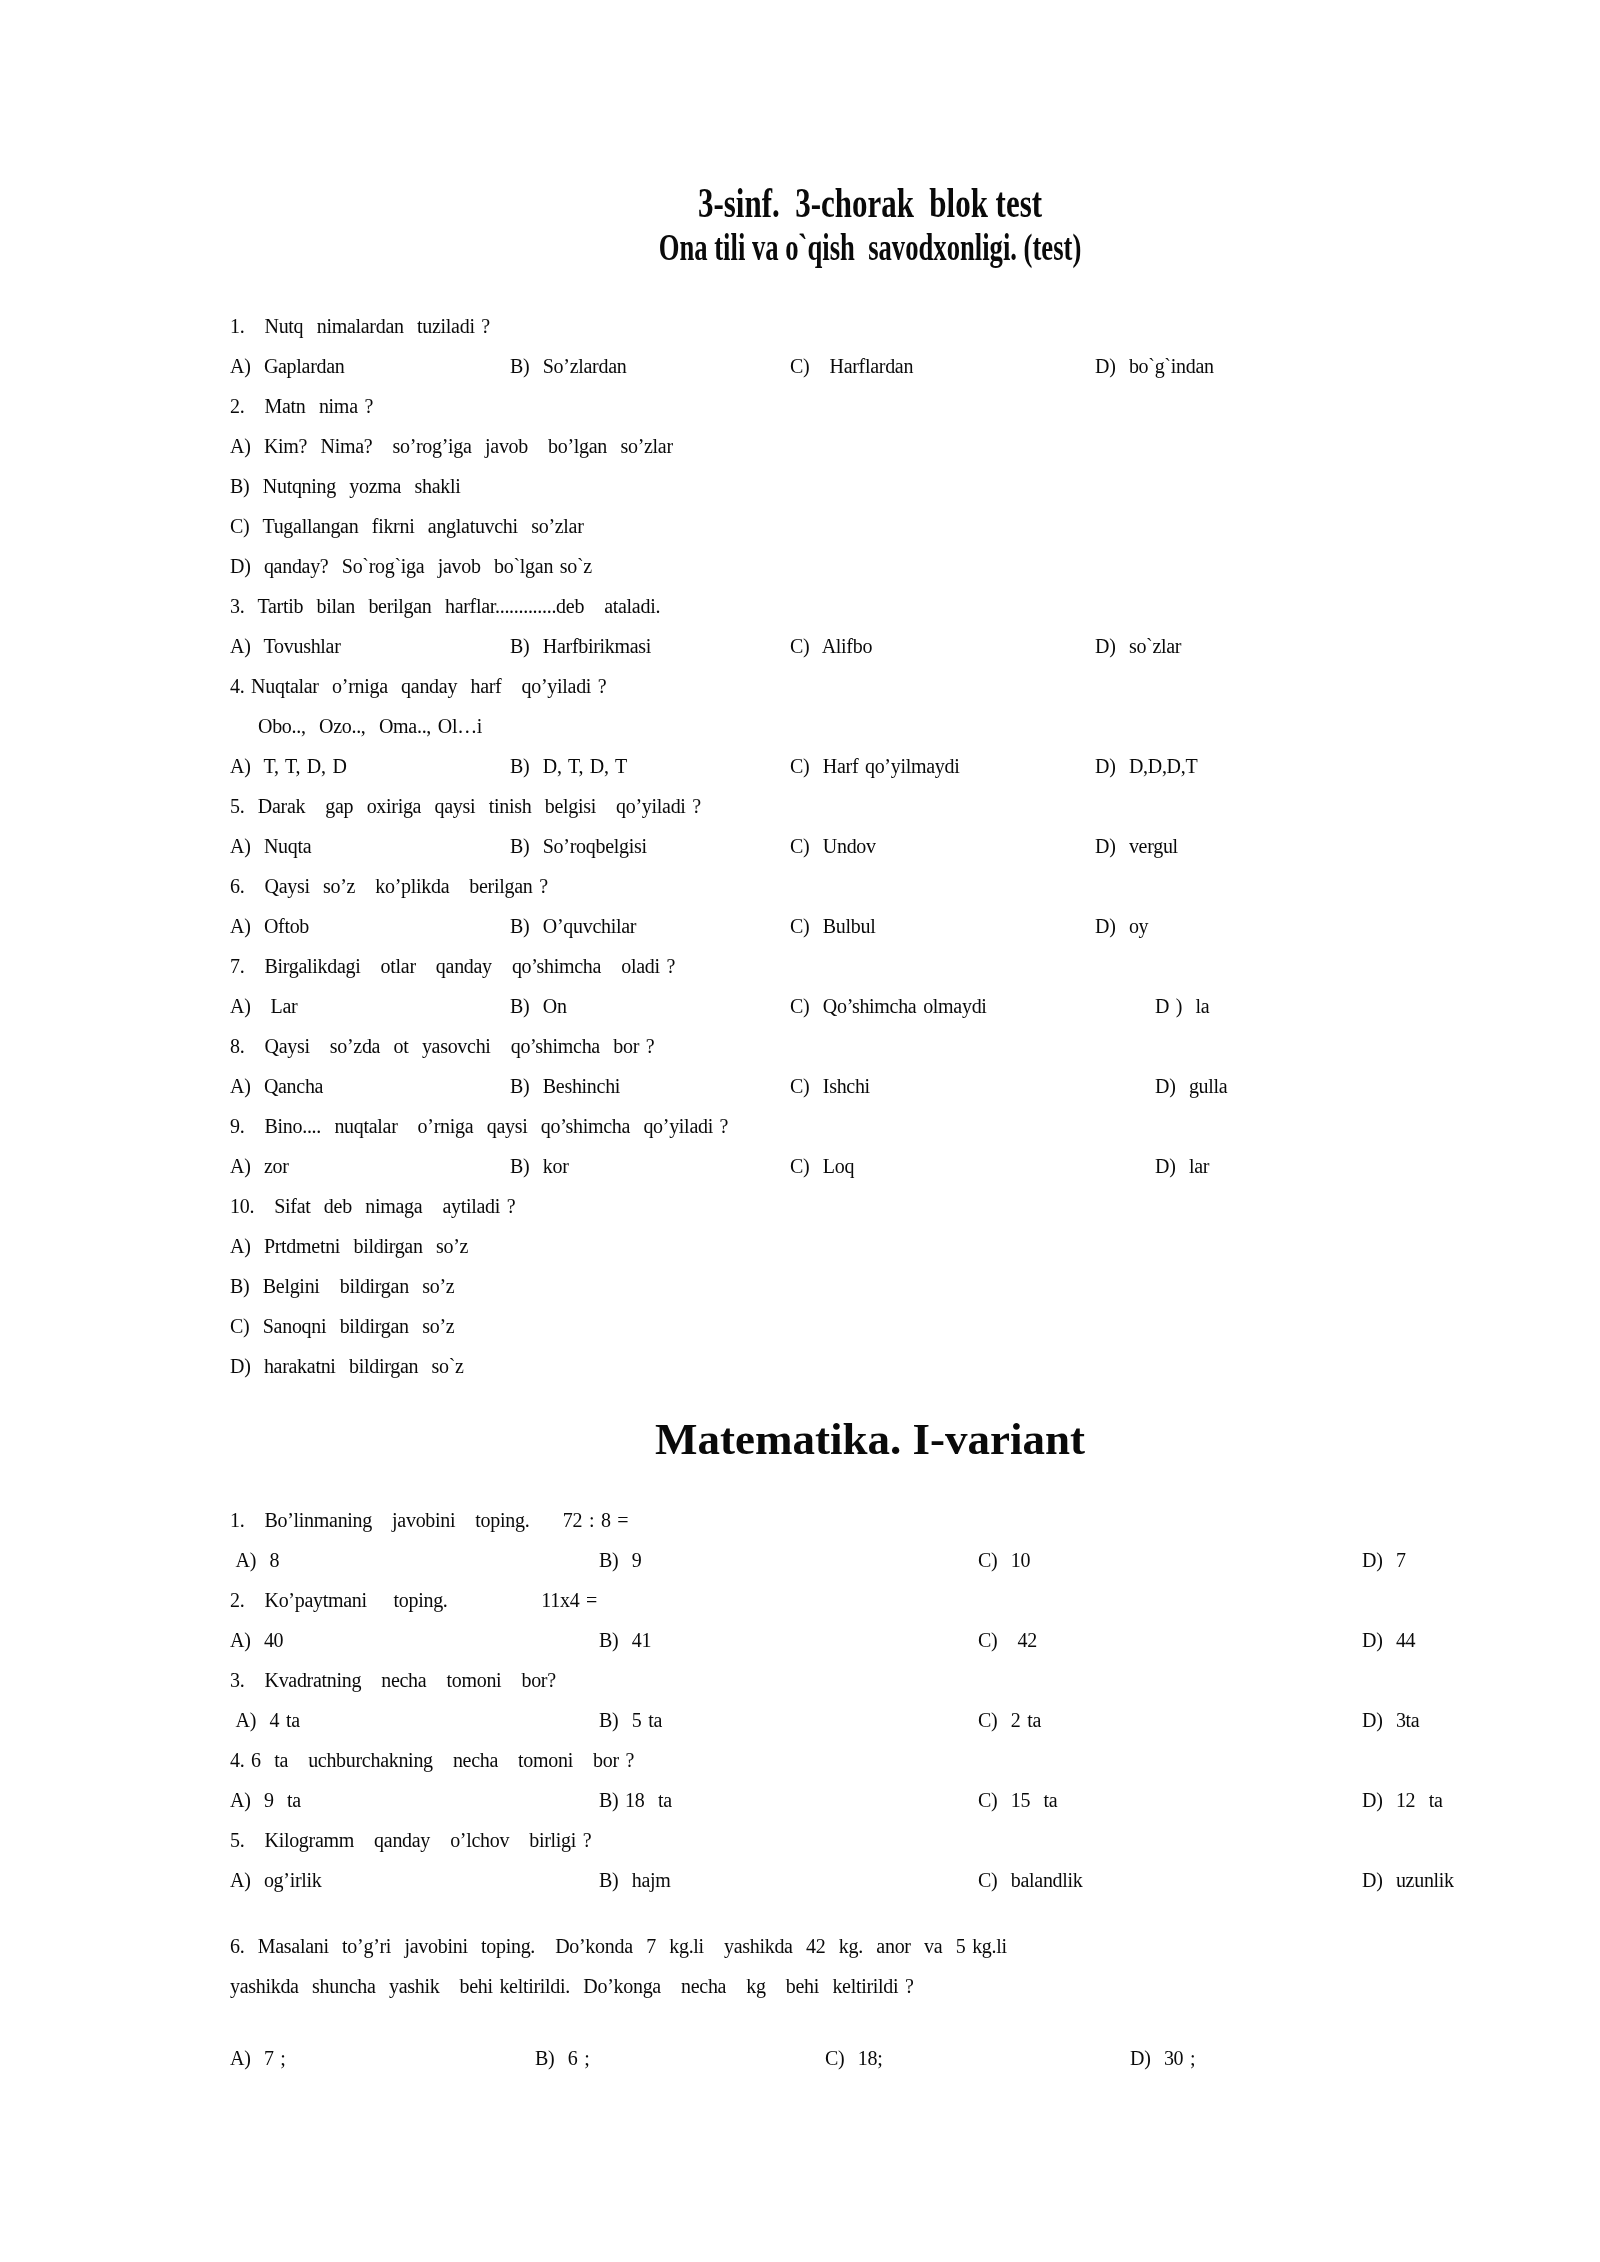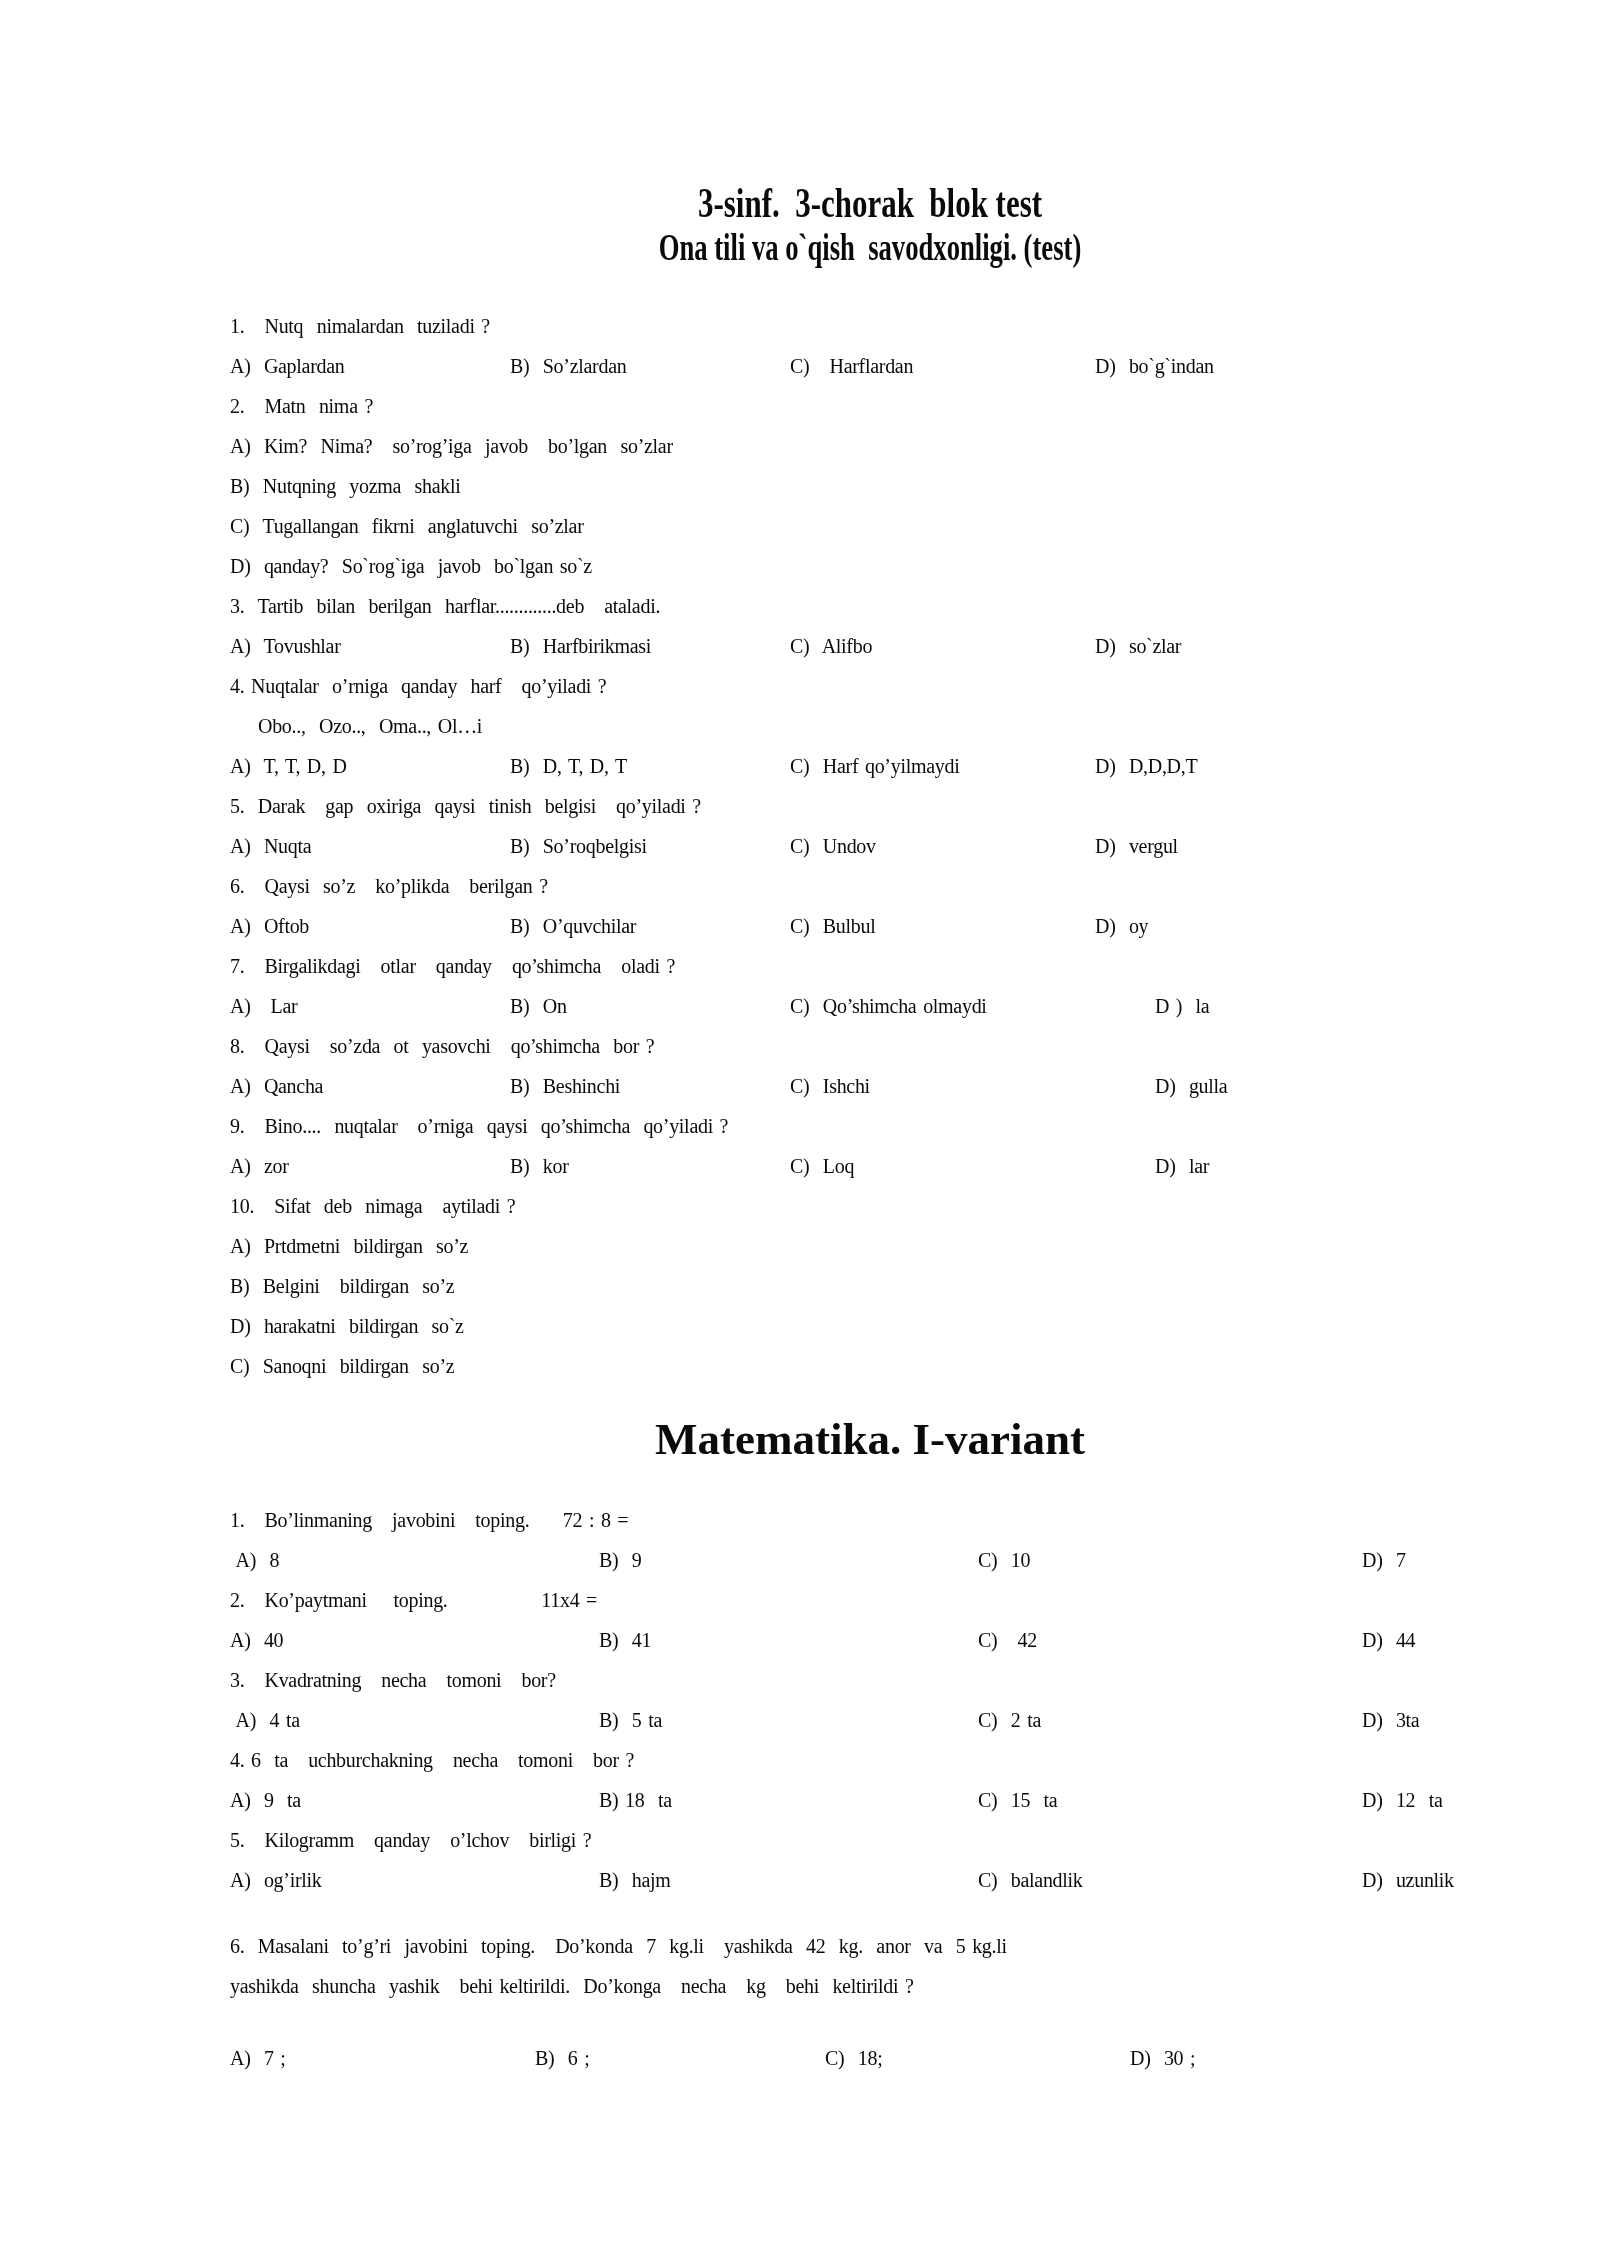--- a/index.html
+++ b/index.html
@@ -132,22 +132,22 @@
       <div class="line">9.   Bino....  nuqtalar   o’rniga  qaysi  qo’shimcha  qo’yiladi ?</div>
       <div class="line opts opts-ona-wide">
         <span class="opt">A)  zor</span>
         <span class="opt">B)  kor</span>
         <span class="opt">C)  Loq</span>
         <span class="opt">D)  lar</span>
       </div>
       <div class="line">10.   Sifat  deb  nimaga   aytiladi ?</div>
       <div class="line">A)  Prtdmetni  bildirgan  so’z</div>
       <div class="line">B)  Belgini   bildirgan  so’z</div>
+      <div class="line">C)  Sanoqni  bildirgan  so’z</div>
       <div class="line">D)  harakatni  bildirgan  so`z</div>
-      <div class="line">C)  Sanoqni  bildirgan  so’z</div>
     </div>
 
     <div class="math-heading">Matematika. I-variant</div>
 
     <div class="sec-math">
       <div class="line">1.   Bo’linmaning   javobini   toping.     72 : 8 =</div>
       <div class="line opts opts-math">
         <span class="opt"> A)  8</span>
         <span class="opt">B)  9</span>
         <span class="opt">C)  10</span>

